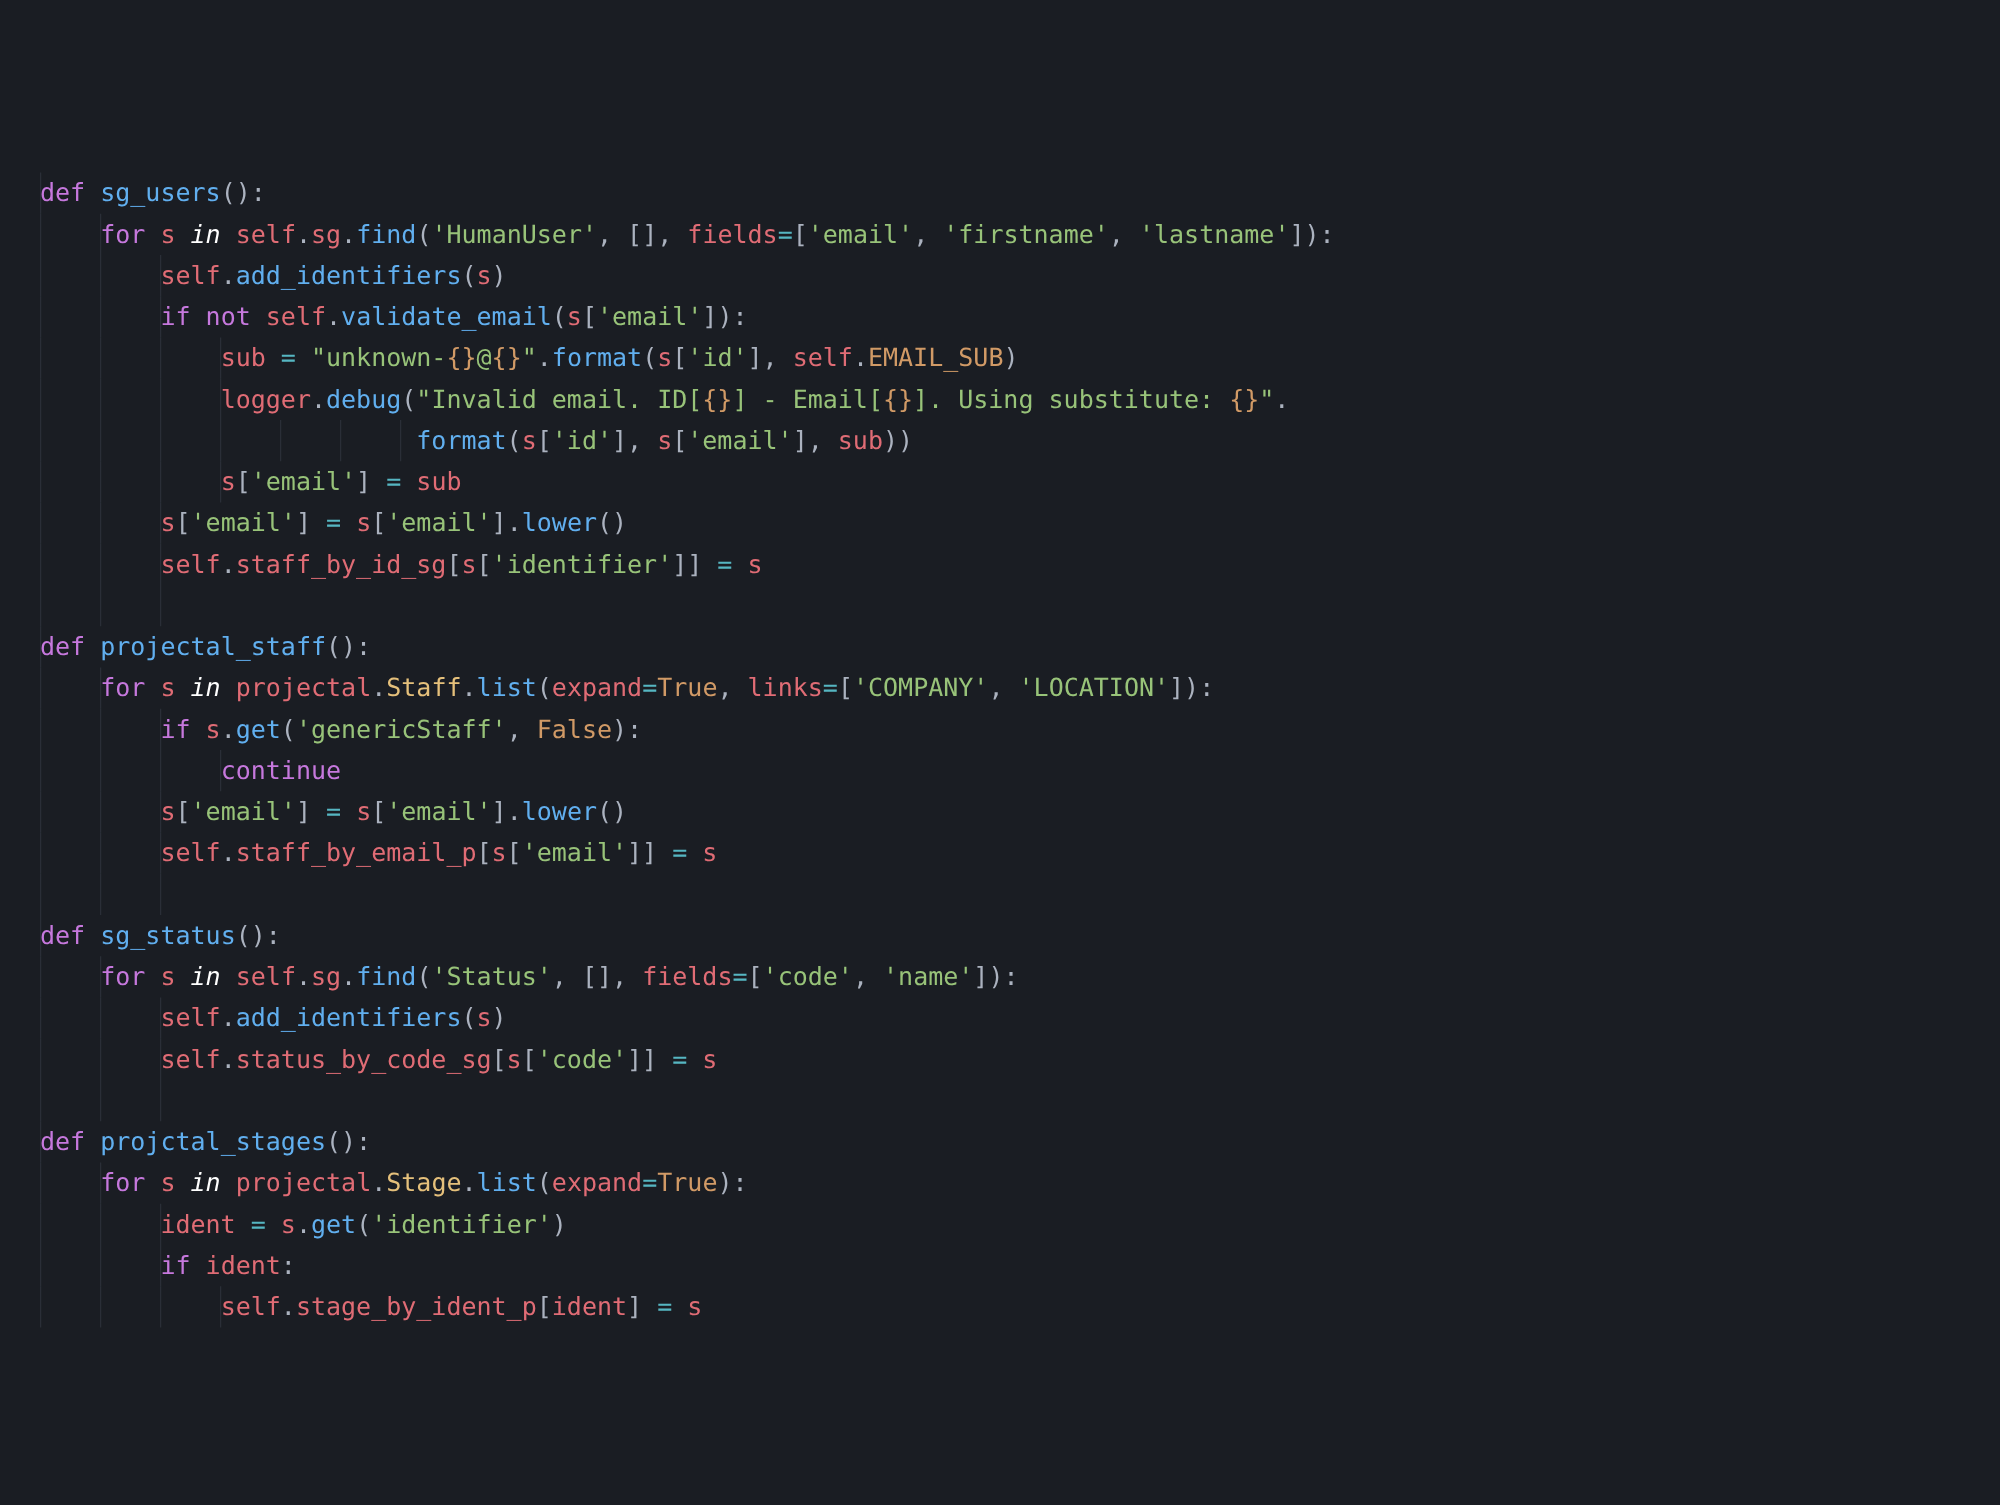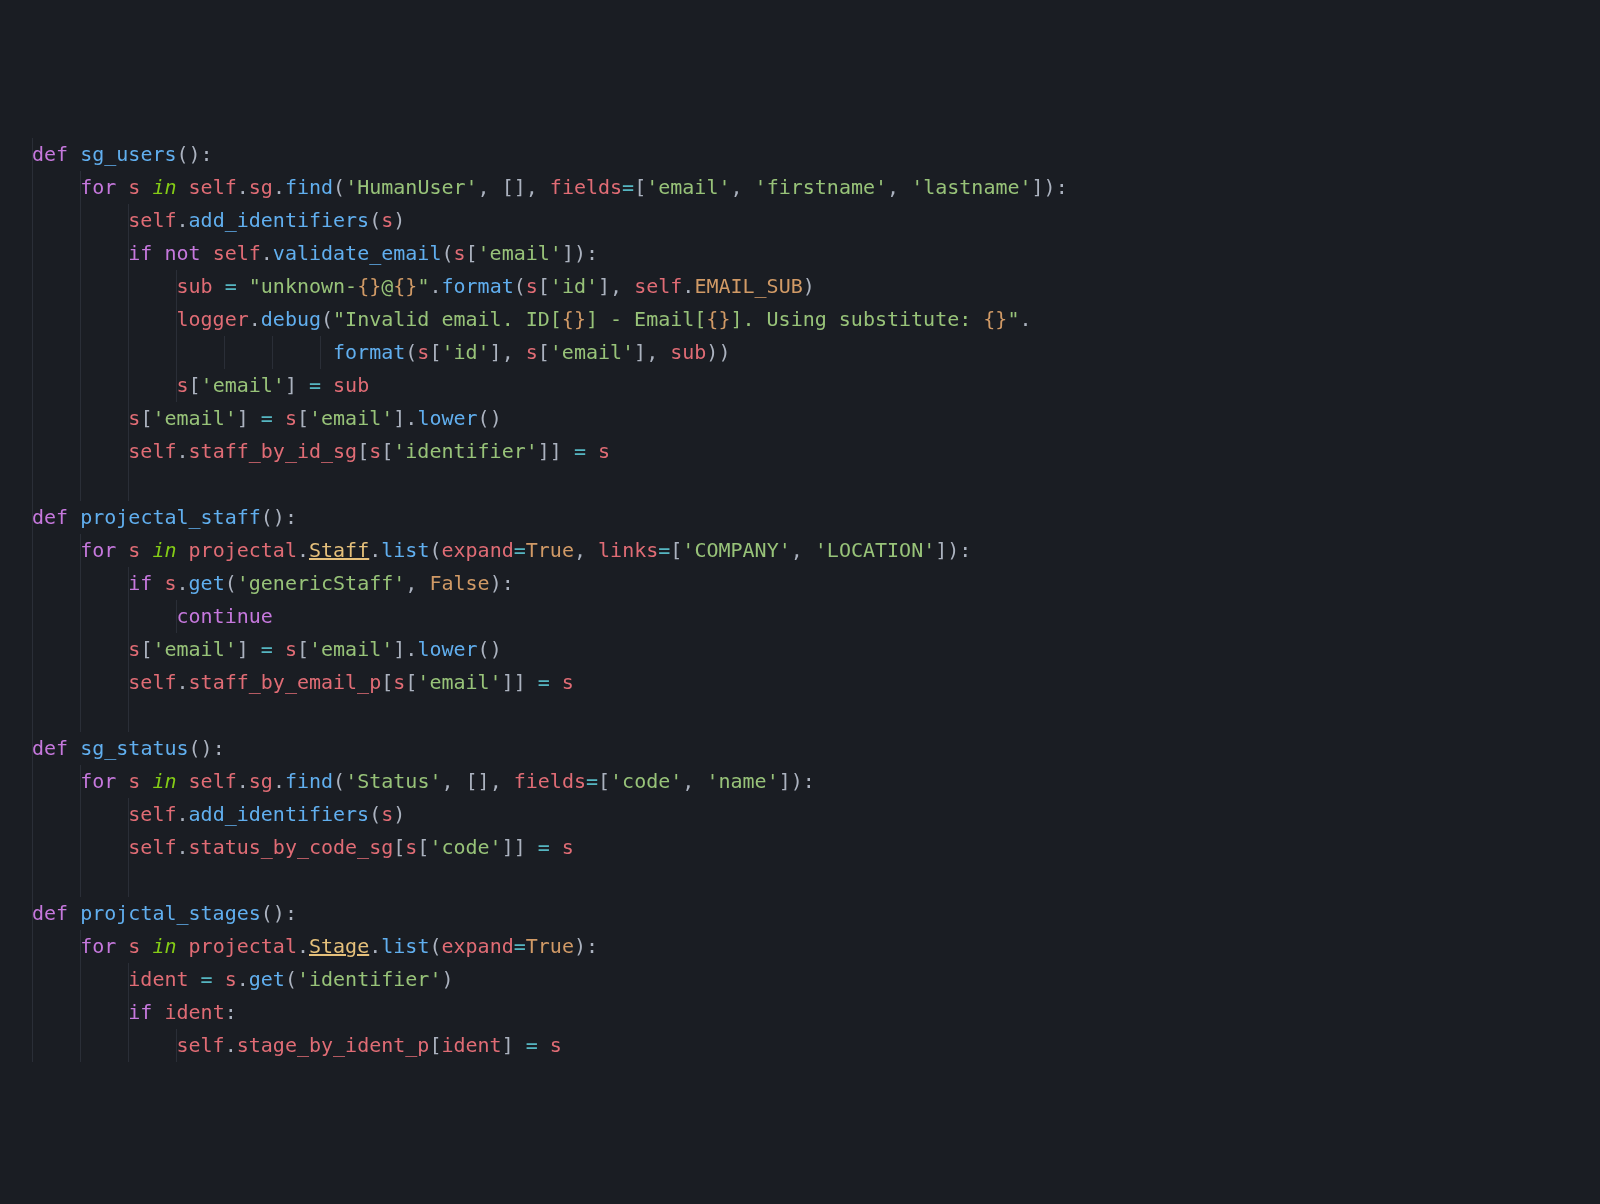--- a/index.html
+++ b/index.html
@@ -23,24 +23,24 @@
   .guide {
     position: absolute;
     left: 0;
     top: 0;
     bottom: 0;
     width: 1px;
     background: #3a3f4b;
     opacity: 0.5;
   }
   .kw { color: #c678dd; }
-  .kw-it { color: #84cc16; font-style: italic; }
+  .kw-it { color: #ffffff; font-style: italic; }
   .fn { color: #61afef; }
   .va { color: #e06c75; }
-  .se { color: #e5c07b; text-decoration: underline; }
+  .se { color: #e5c07b; }
   .st { color: #98c379; }
   .nm { color: #abb2bf; }
   .op { color: #56b6c2; }
   .co { color: #d19a66; }
   .pu { color: #abb2bf; }
   .bo { color: #d19a66; }
 </style>
 </head>
 <body>
 

